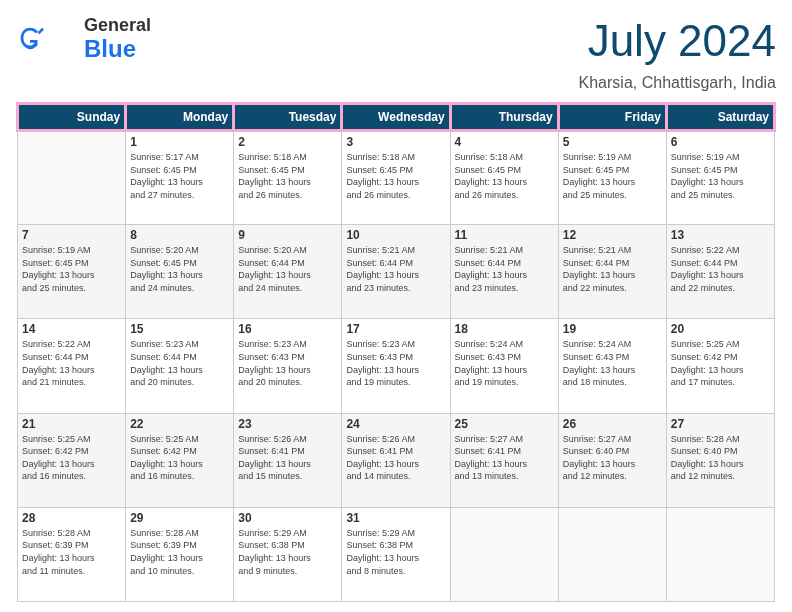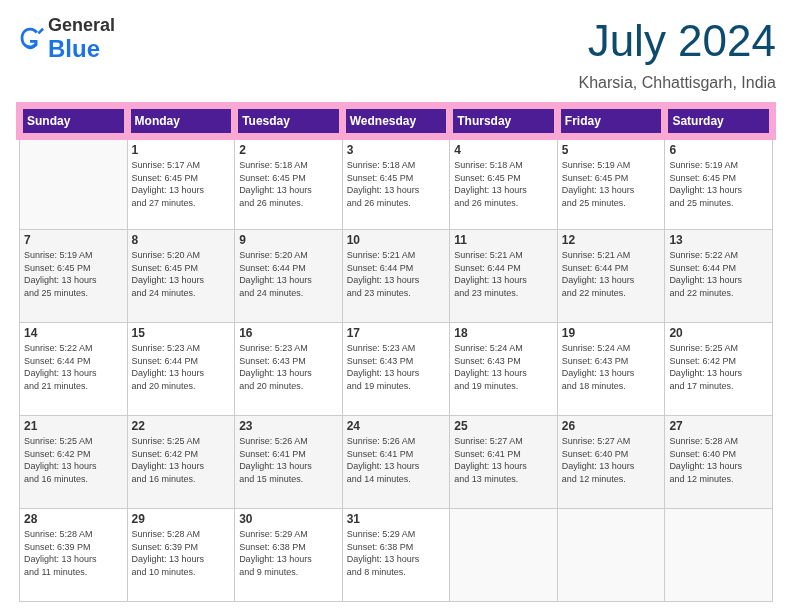--- a/index.html
+++ b/index.html
@@ -19,20 +19,21 @@
     }
     .header {
       display: flex;
       justify-content: space-between;
       align-items: flex-start;
       margin-bottom: 10px;
     }
     .logo {
       display: flex;
       align-items: center;
+      gap: 36px;
     }
     .logo-text {
       display: flex;
       flex-direction: column;
       line-height: 1.1;
     }
     .logo-general {
       font-size: 18px;
       font-weight: bold;
       color: #333;
@@ -59,27 +60,27 @@
       font-size: 16px;
       color: #555;
       margin-top: 8px;
     }
     .calendar {
       width: 100%;
       border-collapse: collapse;
       flex: 1;
     }
     .calendar thead tr th {
-      background-color: #4c1d95;
+      background-color: #0c4a6e;
       color: #fff;
       font-size: 12px;
       font-weight: bold;
       padding: 5px 4px;
-      text-align: left;
-      border: 7px solid #f9a8d4;
+      text-align: right;
+      border: 3px solid #f9a8d4;
     }
     .calendar tbody tr td {
       border: 1px solid #ccc;
       vertical-align: top;
       padding: 3px 4px;
       font-size: 9.5px;
       color: #333;
       width: calc(100% / 7);
       height: 88px;
     }

